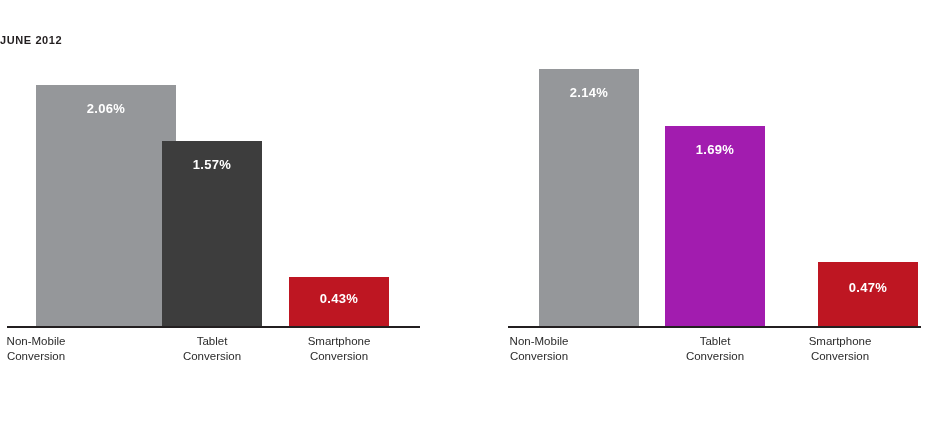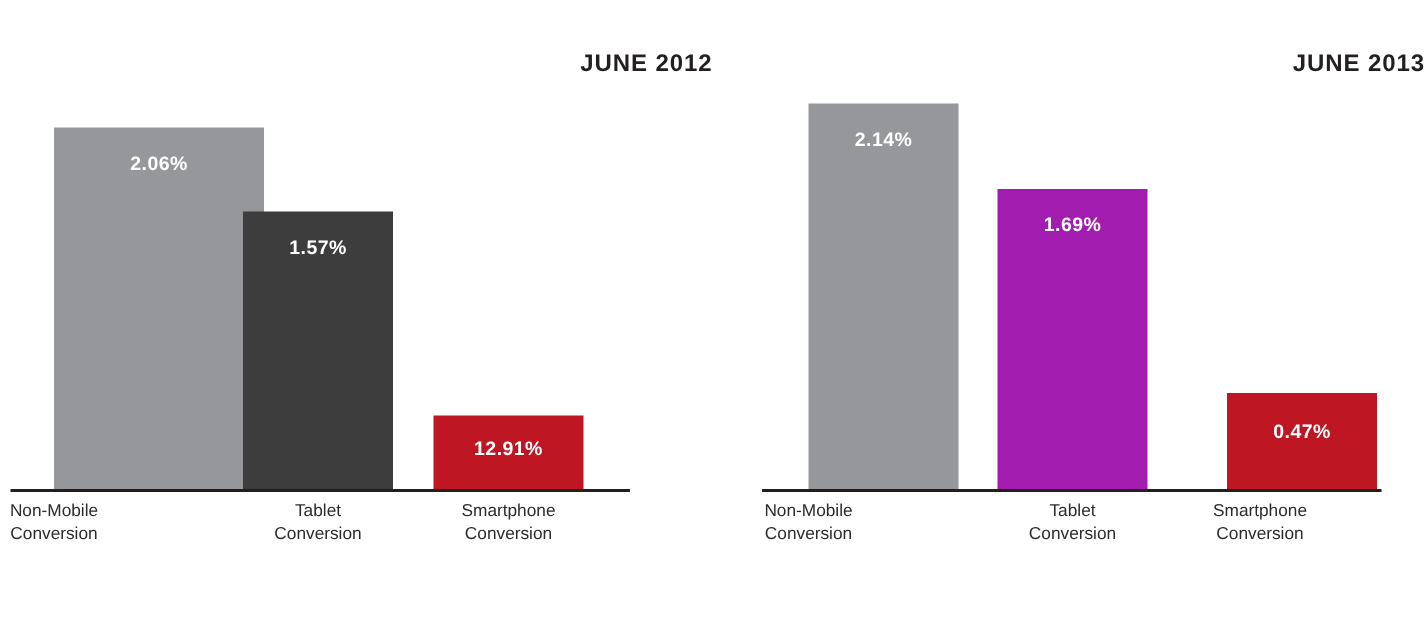--- a/index.html
+++ b/index.html
@@ -26,22 +26,22 @@
   .panel {
     position: relative;
     width: 475px;
     height: 424px;
   }
   .panel-title {
     position: absolute;
     top: 34px;
     left: 0;
     width: 100%;
-    text-align: right;
-    font-size: 16px;
+    text-align: left;
+    font-size: 11px;
     font-weight: bold;
     letter-spacing: 0.6px;
     color: #231f20;
     font-family: "Liberation Sans", sans-serif;
   }
   .plot {
     position: absolute;
     left: 0;
     top: 0;
     width: 475px;
@@ -101,32 +101,31 @@
 
       <div class="bar" style="left:162px; top:141px; height:185px; background:#3d3d3d;">
         <span class="bar-value">1.57%</span>
       </div>
       <div class="cat-label" style="left:153px; top:334px;">
         <span>Tablet</span>
         <span class="l2">Conversion</span>
       </div>
 
       <div class="bar" style="left:289px; top:277px; height:49px; background:#be1622;">
-        <span class="bar-value" style="top:14px;">12.91%</span>
+        <span class="bar-value" style="top:14px;">0.43%</span>
       </div>
       <div class="cat-label" style="left:280px; top:334px;">
         <span>Smartphone</span>
         <span class="l2">Conversion</span>
       </div>
 
     </div>
   </div>
 
   <div class="panel">
-    <div class="panel-title">JUNE 2013</div>
 
     <div class="plot">
 
       <div class="axis-line" style="left:33px; top:326px; width:413px;"></div>
 
       <div class="bar" style="left:64px; top:69px; height:257px; background:#95979a;">
         <span class="bar-value">2.14%</span>
       </div>
       <div class="cat-label" style="left:5px; top:334px;">
         <span>Non-Mobile</span>

